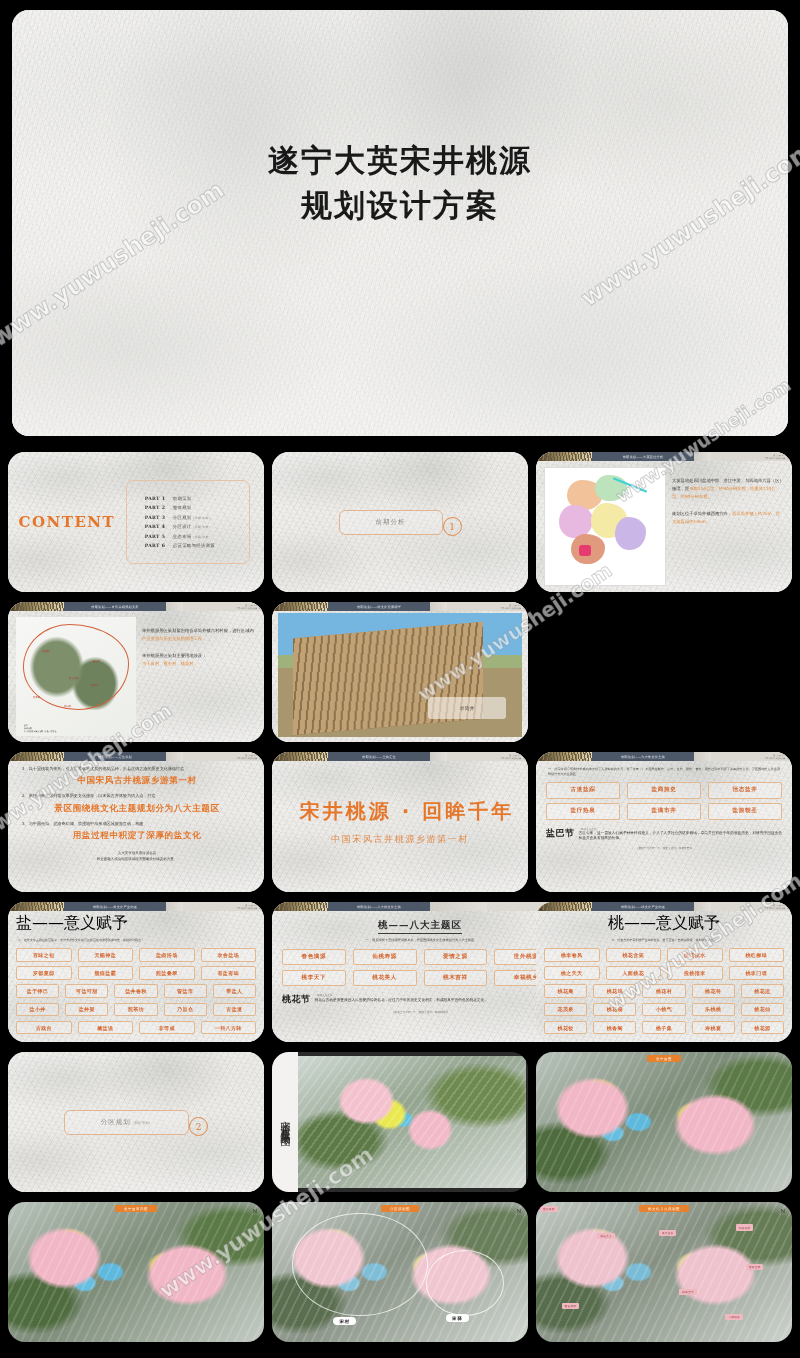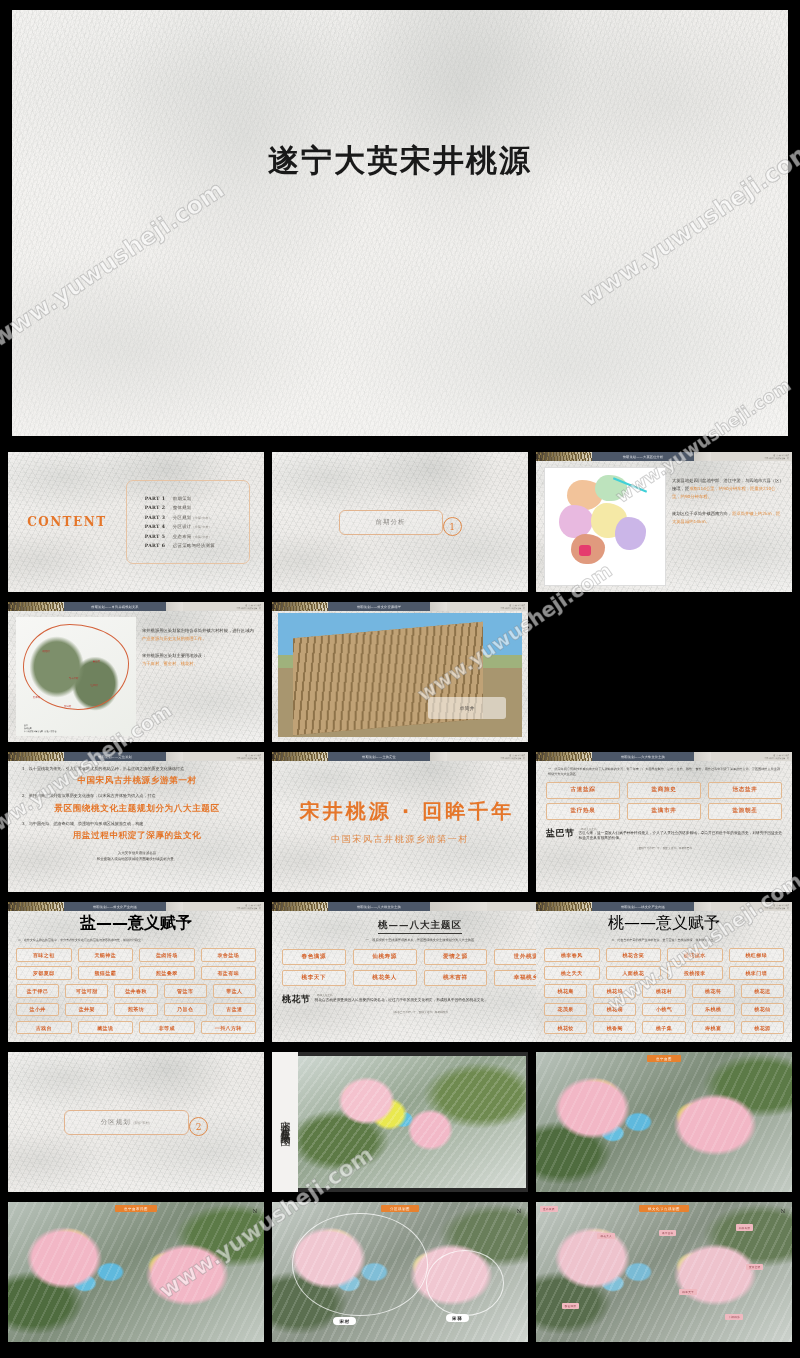--- a/index.html
+++ b/index.html
@@ -1,21 +1,21 @@
 <!DOCTYPE html>
 <html><head>
 <meta charset="utf-8">
 <style>
   html,body{margin:0;padding:0;background:#000;}
   body{width:800px;height:1358px;overflow:hidden;
        font-family:"DejaVu Sans","Liberation Sans",sans-serif;}
   .page{position:relative;width:800px;height:1358px;background:#000;}
 
   
-  .slide{position:absolute;overflow:hidden;background:#f0efed;}
+  .slide{position:absolute;overflow:hidden;background:#f0efed;border-radius:17px;}
   .paperbg{position:absolute;inset:0;
     background:
       radial-gradient(ellipse 60% 40% at 22% 18%, rgba(150,155,150,.22), rgba(0,0,0,0) 62%),
       radial-gradient(ellipse 44% 52% at 62% 12%, rgba(140,146,142,.26), rgba(0,0,0,0) 60%),
       radial-gradient(ellipse 70% 45% at 80% 72%, rgba(150,155,150,.18), rgba(0,0,0,0) 65%),
       radial-gradient(ellipse 50% 35% at 12% 78%, rgba(145,150,146,.16), rgba(0,0,0,0) 62%),
       linear-gradient(160deg,#f4f3f1 0%,#eceae7 48%,#f2f1ef 100%);
   }
   .paperbg::after{content:"";position:absolute;inset:0;
     background-image:
@@ -63,21 +63,21 @@
             align-items:center;justify-content:center;}
   .sec-box{border:.7px solid #e2b48f;border-radius:6px;padding:7px 36px;color:#8d8a86;
            font-size:6.5px;letter-spacing:1px;background:rgba(255,255,255,.18);}
   .sec-box small{font-size:3.4px;color:#a09d98;letter-spacing:0;}
   .sec-num{margin-top:9px;width:17px;height:17px;border:.8px solid #e08a4a;border-radius:50%;
            display:flex;align-items:center;justify-content:center;color:#e07b33;
            font-size:9px;font-family:"DejaVu Serif","Liberation Serif",serif;}
 
   
   #s-content .wrap{position:absolute;inset:0;display:flex;align-items:center;}
-  .content-word{width:46%;text-align:center;color:#e5762a;font-size:12px;font-weight:700;
+  .content-word{width:46%;text-align:center;color:#e5762a;font-size:15px;font-weight:700;
                 letter-spacing:1.5px;font-family:"DejaVu Serif","Liberation Serif",serif;}
   .content-list{flex:1;margin-right:14px;border:.7px solid #e6c3a4;border-radius:7px;
                 padding:10px 6px 10px 18px;}
   .content-list .row{display:flex;align-items:baseline;margin:4.6px 0;}
   .content-list .pn{width:28px;color:#3a3733;font-size:4.6px;font-weight:700;letter-spacing:.3px;
                     font-family:"DejaVu Serif","Liberation Serif",serif;}
   .content-list .pt{color:#55514c;font-size:4.4px;letter-spacing:.3px;}
   .content-list .pt em{font-style:normal;font-size:2.9px;color:#8a867f;}
 
   
@@ -208,20 +208,21 @@
 <body>
 
 <div class="page">
 
   <div class="slide" id="cover">
     <div class="paperbg"></div>
     <div class="ink"></div>
     <div class="veil"></div>
     <div class="cover-title">
       <div>遂宁大英宋井桃源</div>
+      <div>规划设计方案</div>
     </div>
   </div>
 
   <div class="slide gs" id="s-content" style="left:8px;top:452px;width:256px;height:140px;">
     <div class="paperbg"></div>
     <div class="wrap">
       <div class="content-word">CONTENT</div>
       <div class="content-list">
         <div class="row">
           <div class="pn">PART 1</div>
@@ -427,21 +428,21 @@
     <div class="hdr">
       <div class="orn"></div>
       <div class="tb">前期策划——盐文化产业内涵</div>
       <div class="rest"></div>
       <div class="rt">
         <div>遂宁大英·宋井桃源</div>
         <div>中国宋风古井桃源乡游第一村</div>
       </div>
     </div>
     <div class="mg">
-      <div class="ttlwrap" style="text-align:center;font-weight:bold;">
+      <div class="ttlwrap" style="text-align:left;">
           <div class="ttl">盐——意义赋予</div>
         </div>
       <div class="lead" style="font-size:3px;color:#4a4845;margin:4px 2px 6px;">二、在盐文化主题区的营造中，充分考虑盐文化在景区的营造与游客的参与性，规划设计确立：</div>
       <div class="rowg" style="grid-template-columns:repeat(4,1fr);">
         <div class="tag">百味之祖</div>
         <div class="tag">天赐神盐</div>
         <div class="tag">盐卤浴场</div>
         <div class="tag">农舍盐场</div>
       </div>
       <div class="rowg" style="grid-template-columns:repeat(4,1fr);">

